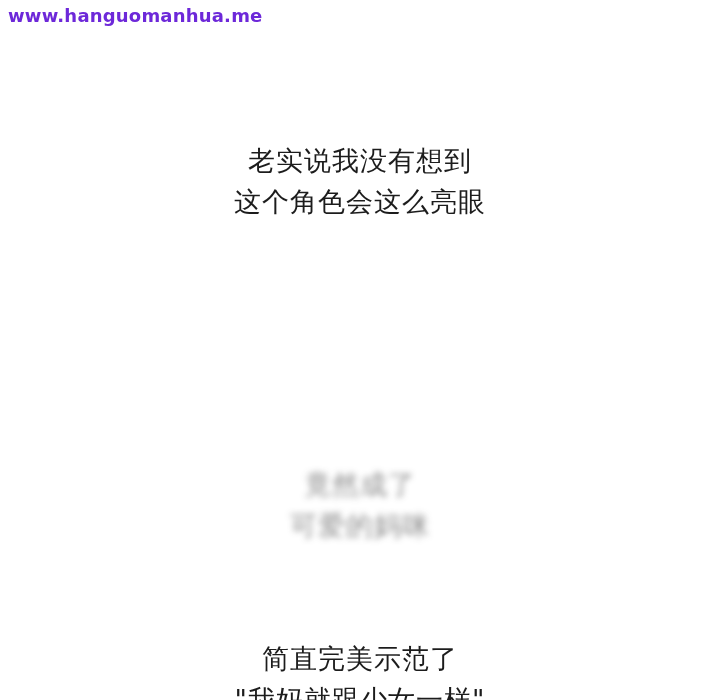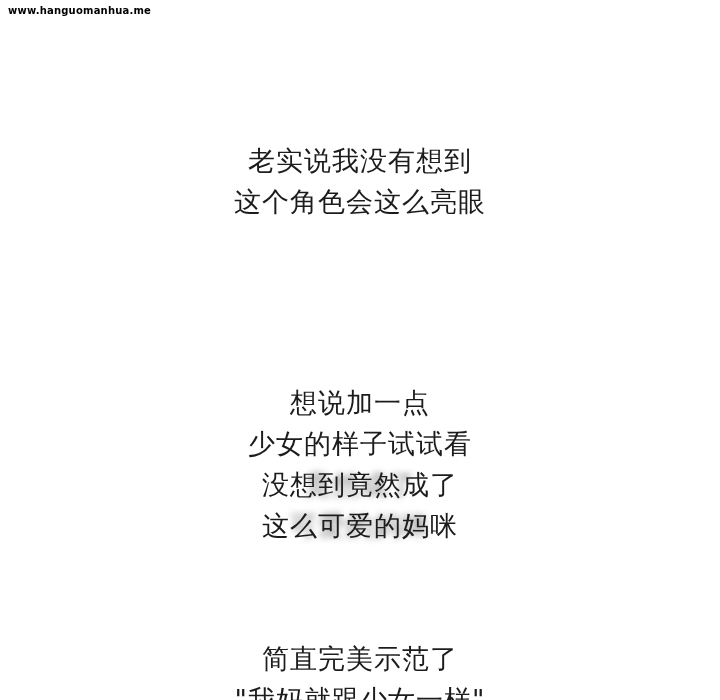--- a/index.html
+++ b/index.html
@@ -13,23 +13,23 @@
     position: relative;
     font-family: "DejaVu Sans", "Liberation Sans", sans-serif;
     overflow: hidden;
   }
 
   #watermark {
     position: absolute;
     top: 5px;
     left: 8px;
     font-family: "DejaVu Sans", "Liberation Sans", sans-serif;
-    font-size: 10px;
+    font-size: 18px;
     font-weight: bold;
-    color: #000000;
+    color: #6d28d9;
     letter-spacing: 0.2px;
     white-space: nowrap;
   }
 
   .page {
     position: absolute;
     top: 0;
     left: 0;
     width: 720px;
     height: 700px;
@@ -68,24 +68,20 @@
 </head>
 <body>
 
 <div class="page">
 
   <div id="watermark">www.hanguomanhua.me</div>
 
   <div class="text-block" id="block-1">老实说我没有想到
 这个角色会这么亮眼</div>
 
-  <div class="text-block" id="block-2">想说加一点
-少女的样子试试看
-没想到竟然成了
-这么可爱的妈咪</div>
 
   <div class="blurred" id="blur-1">竟然成了
 可爱的妈咪</div>
 
   <div class="text-block" id="block-3">简直完美示范了
 "我妈就跟少女一样"</div>
 
 </div>
 
 </body></html>

